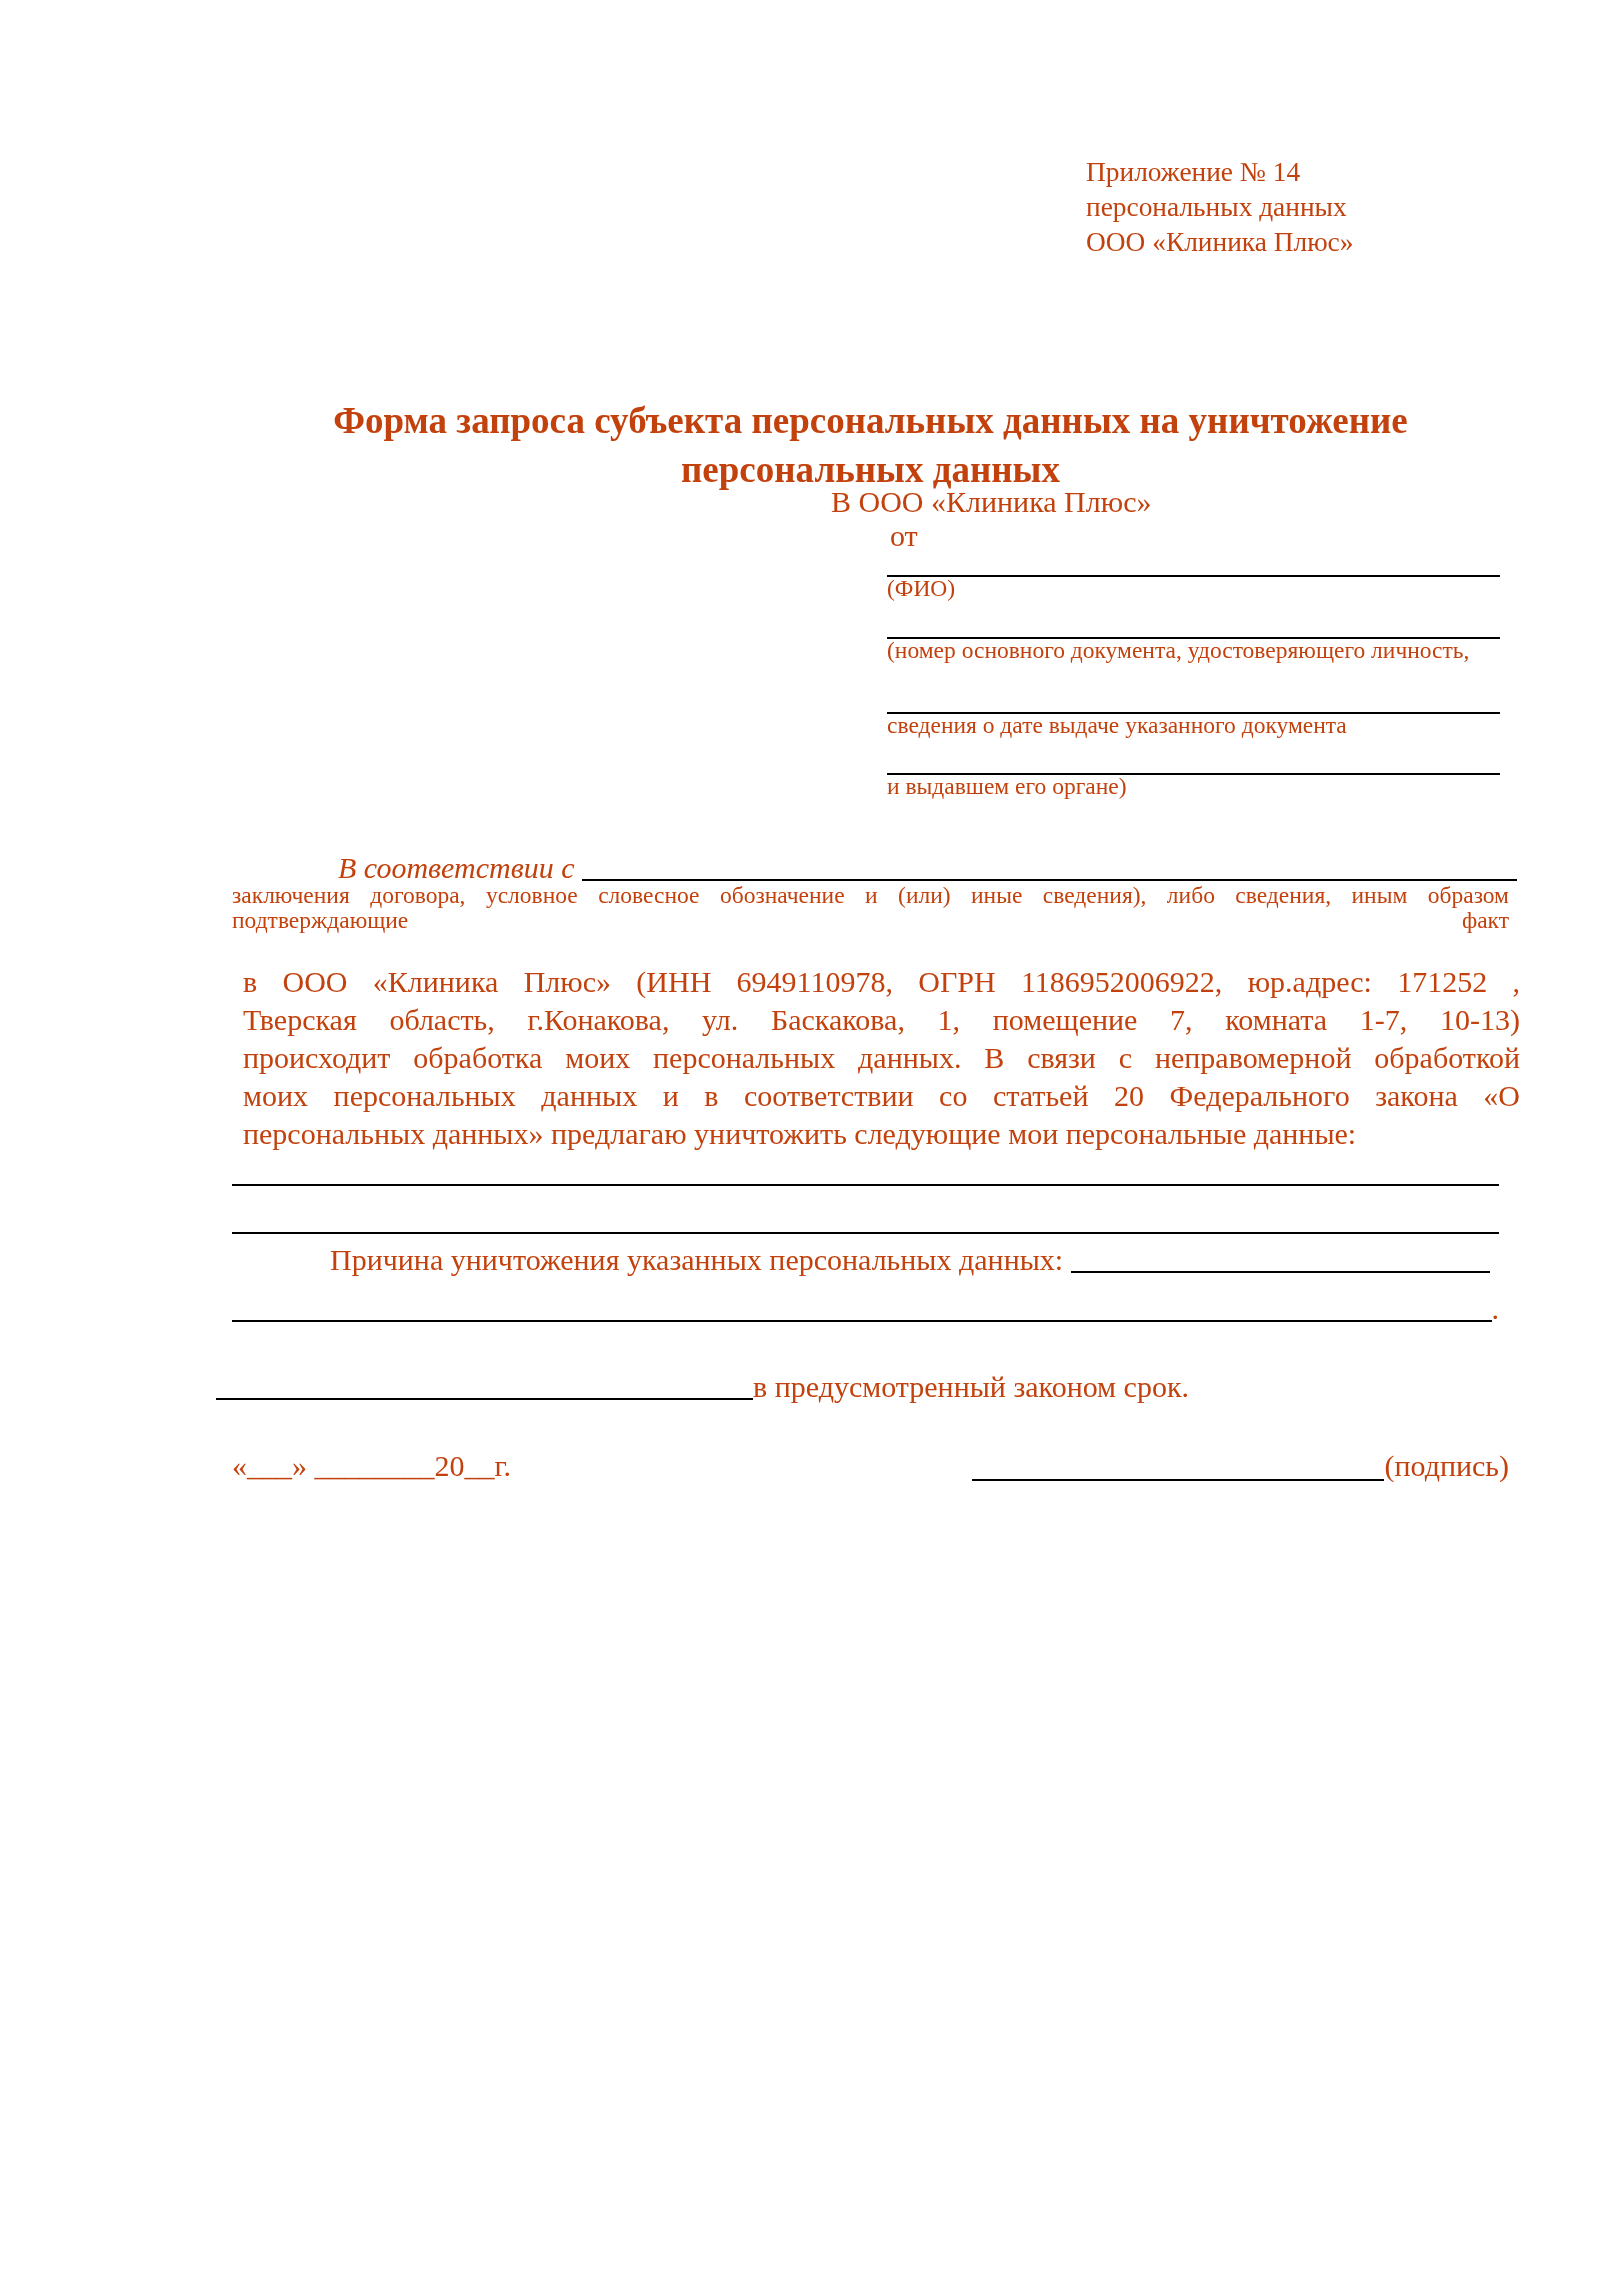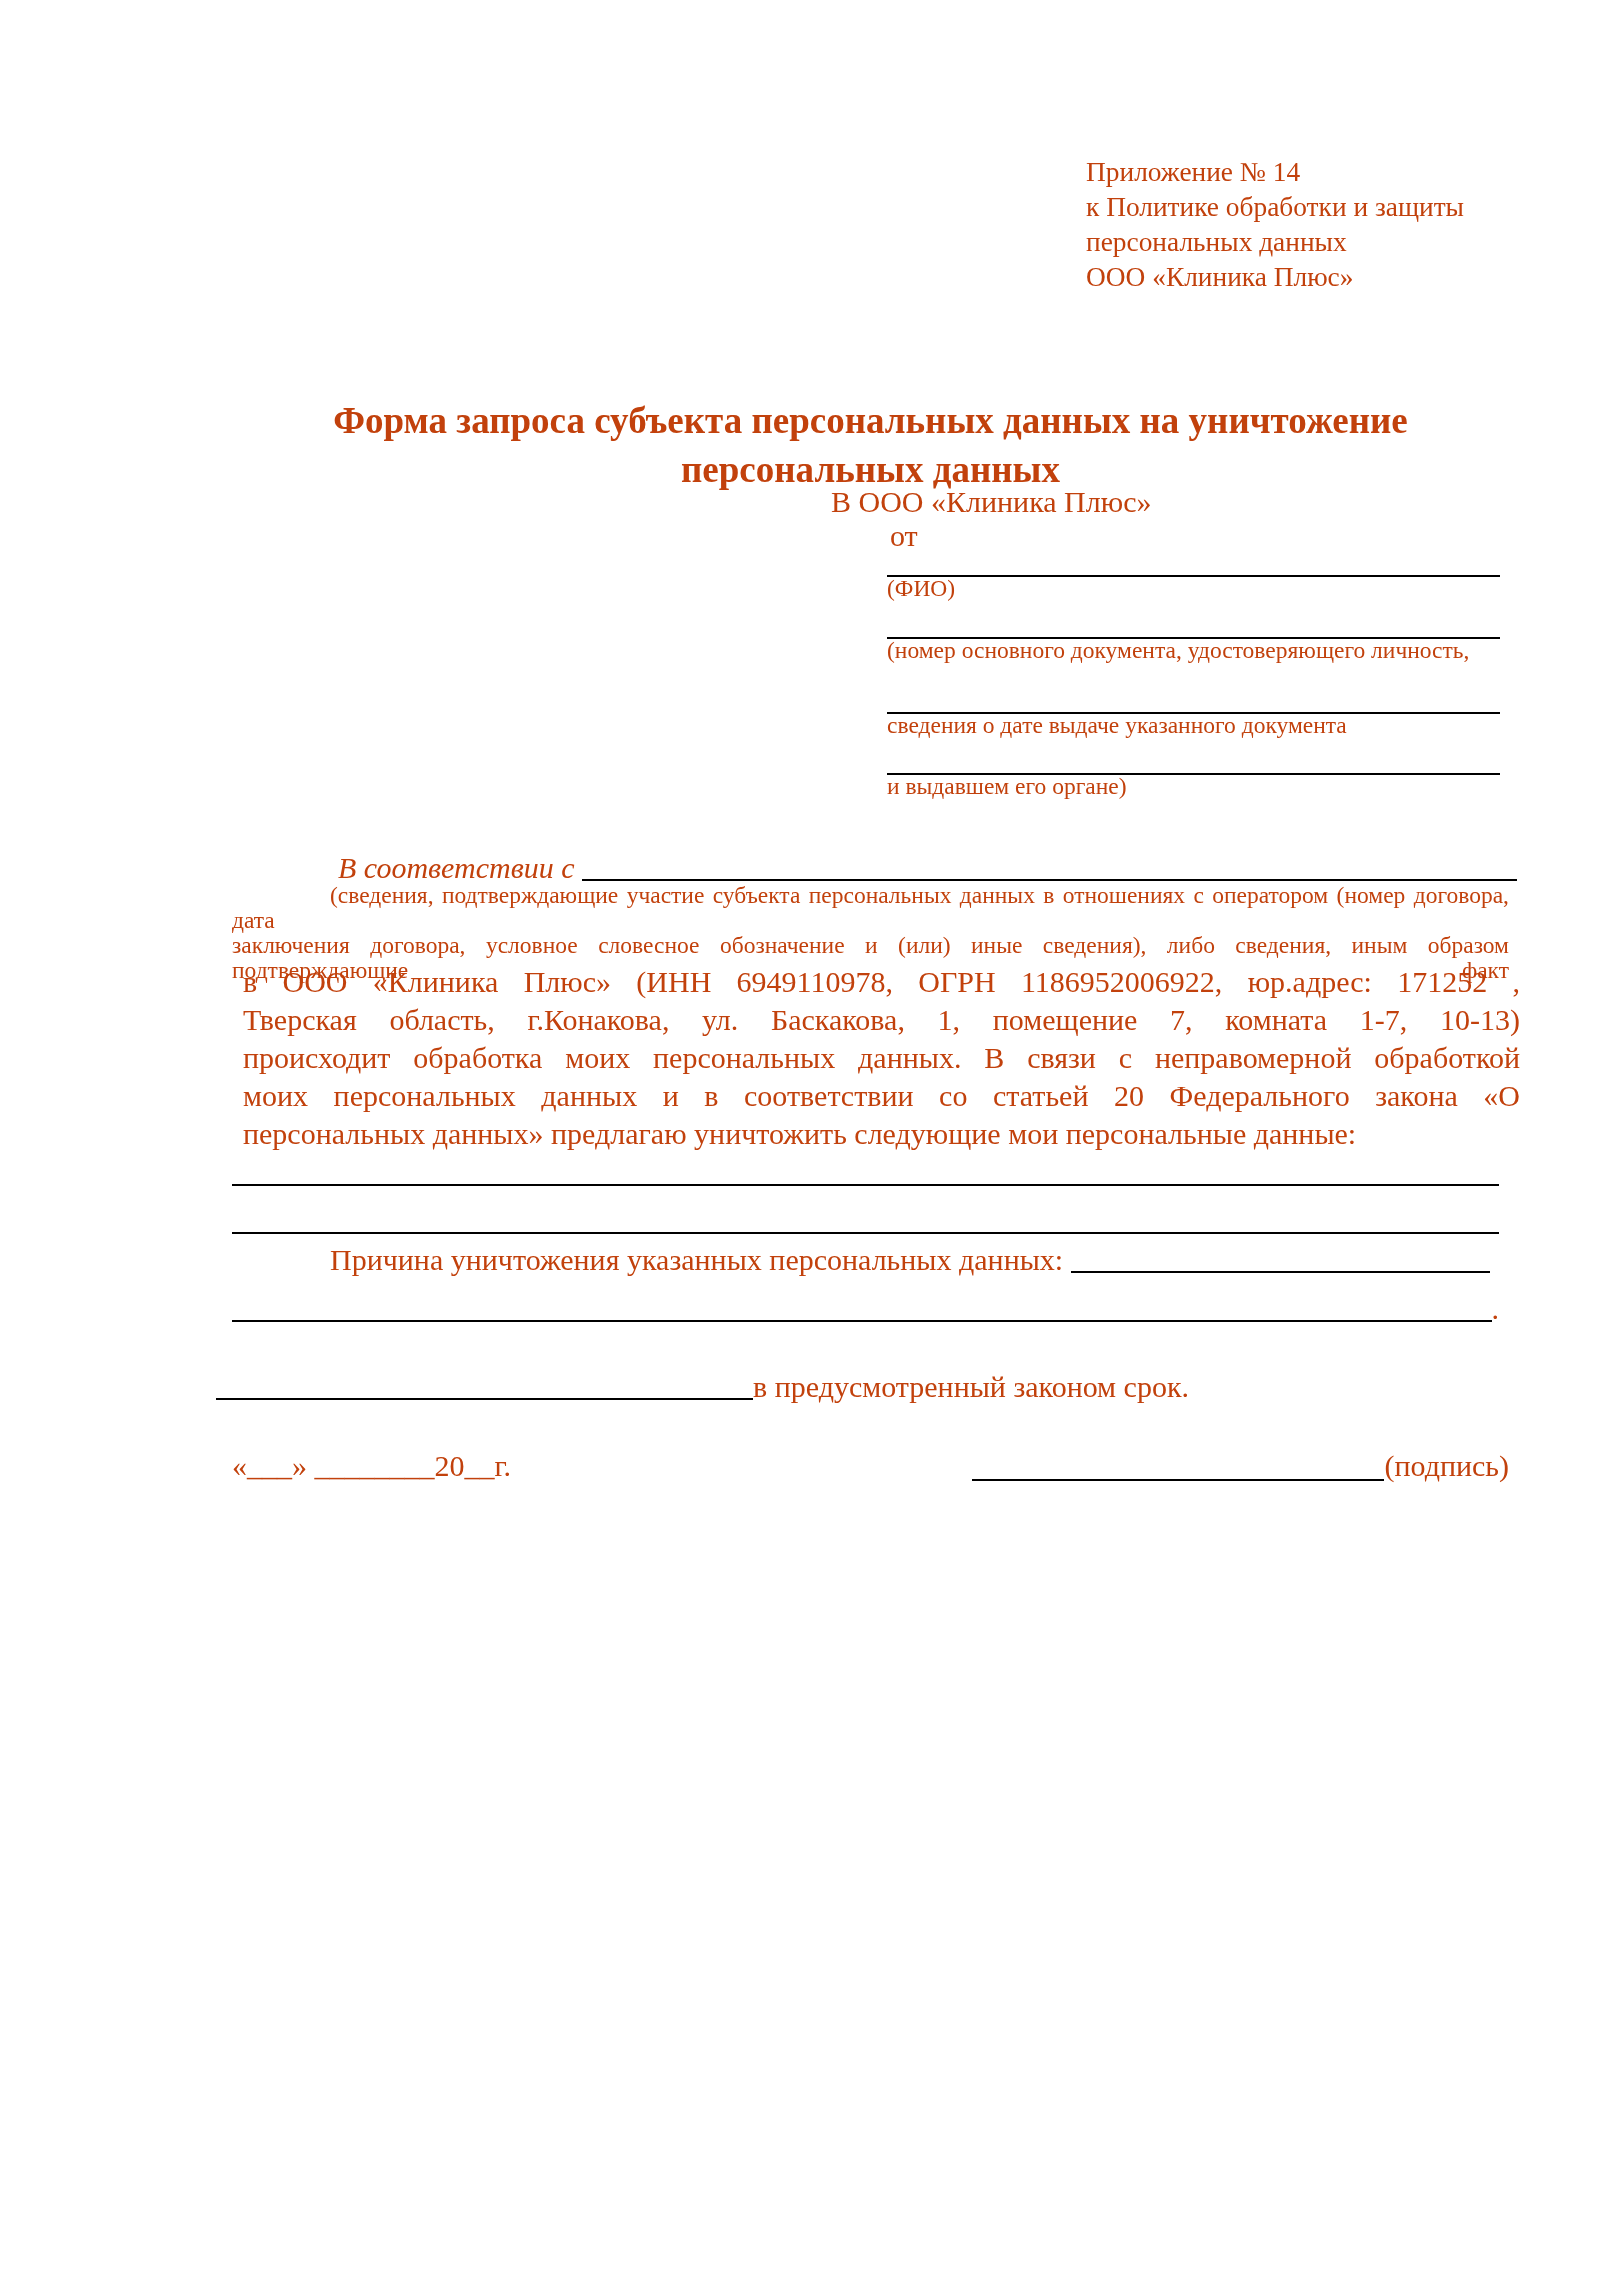--- a/index.html
+++ b/index.html
@@ -44,21 +44,20 @@
   .sig-blank{width:412px;border-bottom:2.9px solid #000;margin-bottom:4.9px;}
   .sig-caption{white-space:nowrap;}
 </style>
 </head>
 <body>
 
 <div class="page">
 
   <div class="abs appendix">
     <div>Приложение № 14</div>
-    <div>к Политике обработки и защиты</div>
     <div>персональных данных</div>
     <div>ООО «Клиника Плюс»</div>
   </div>
 
   <div class="abs doc-title">
     <div>Форма запроса субъекта персональных данных на уничтожение</div>
     <div>персональных данных</div>
   </div>
 
   <div class="abs addressee">В ООО «Клиника Плюс»</div>
@@ -75,21 +74,20 @@
 
   <div class="abs rule" style="top:773px;"></div>
   <div class="abs rule-caption" style="top:774px;">и выдавшем его органе)</div>
 
   <div class="abs acc-row">
     <span class="acc-lead">В соответствии с</span>
     <span class="fill-line"></span>
   </div>
 
   <div class="abs small-caption">
-    <div class="jl indent1">(сведения, подтверждающие участие субъекта персональных данных в отношениях с оператором (номер договора, дата</div>
     <div class="jl">заключения договора, условное словесное обозначение и (или) иные сведения), либо сведения, иным образом подтверждающие факт</div>
   </div>
 
   <div class="abs body-par">
     <div class="jl">в ООО «Клиника Плюс» (ИНН 6949110978, ОГРН 1186952006922, юр.адрес: 171252 ,</div>
     <div class="jl">Тверская область, г.Конакова, ул. Баскакова, 1, помещение 7, комната 1-7, 10-13)</div>
     <div class="jl">происходит обработка моих персональных данных. В связи с неправомерной обработкой</div>
     <div class="jl">моих персональных данных и в соответствии со статьей 20 Федерального закона «О</div>
     <div>персональных данных» предлагаю уничтожить следующие мои персональные данные:</div>
   </div>

